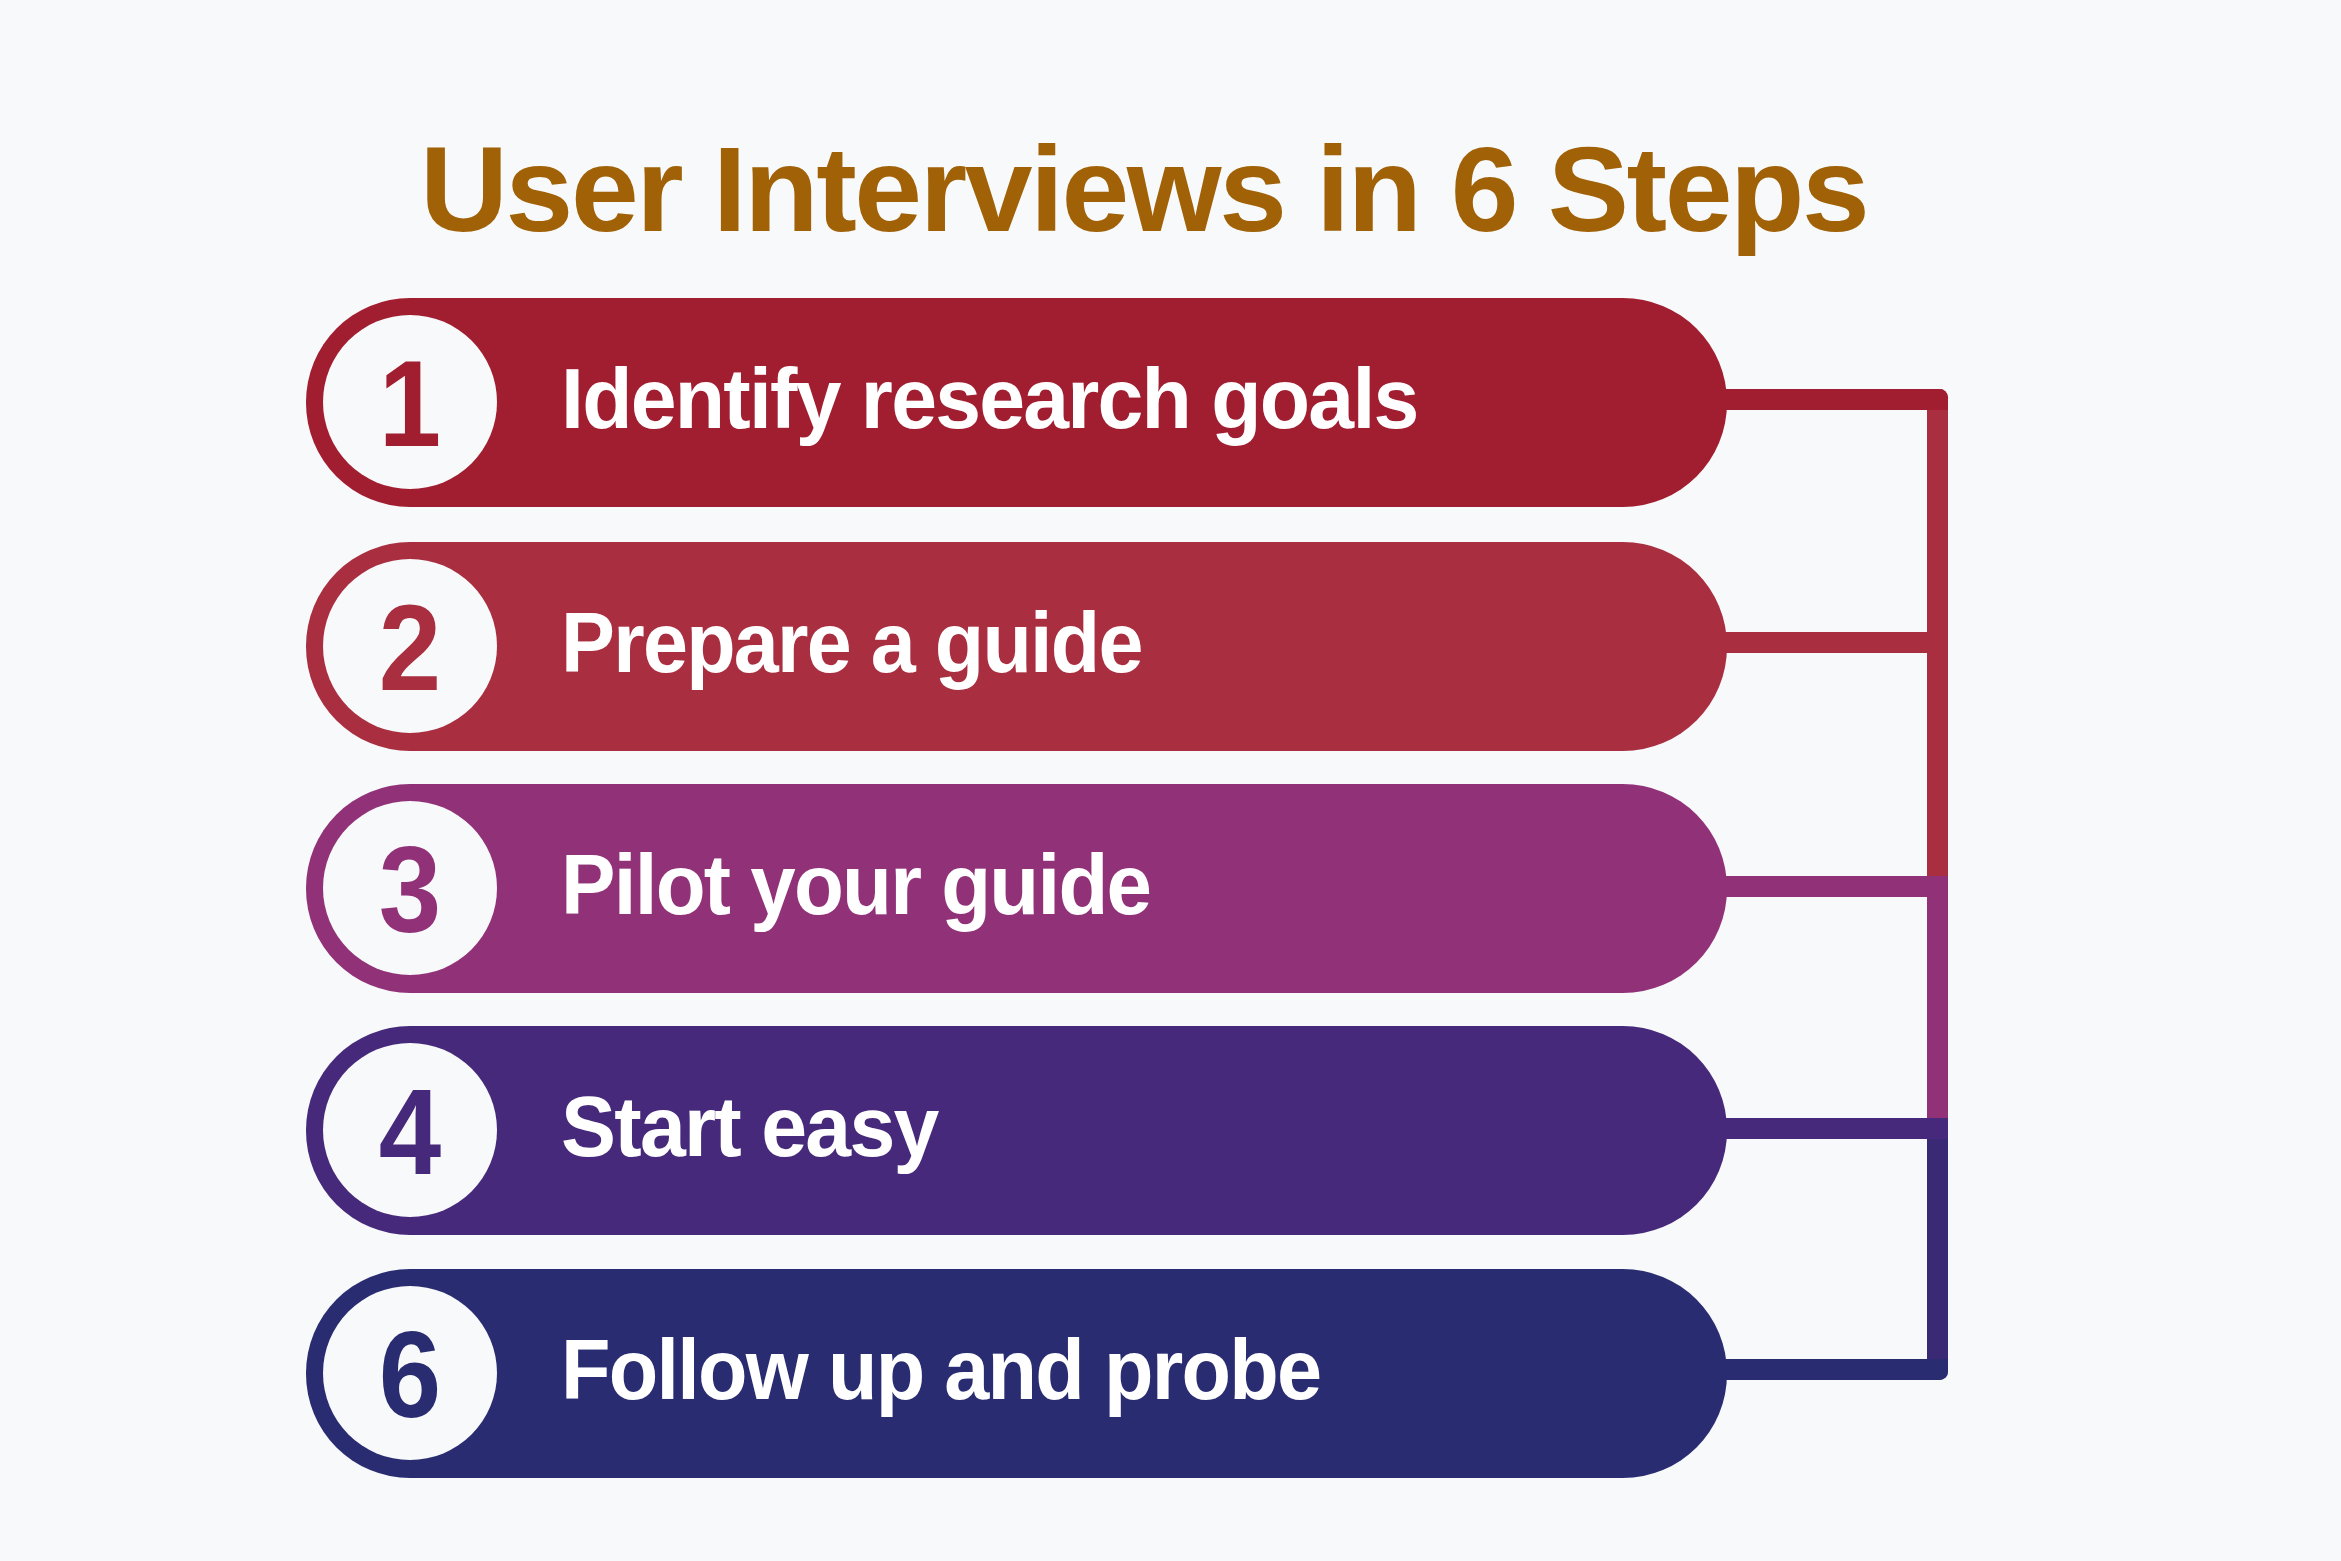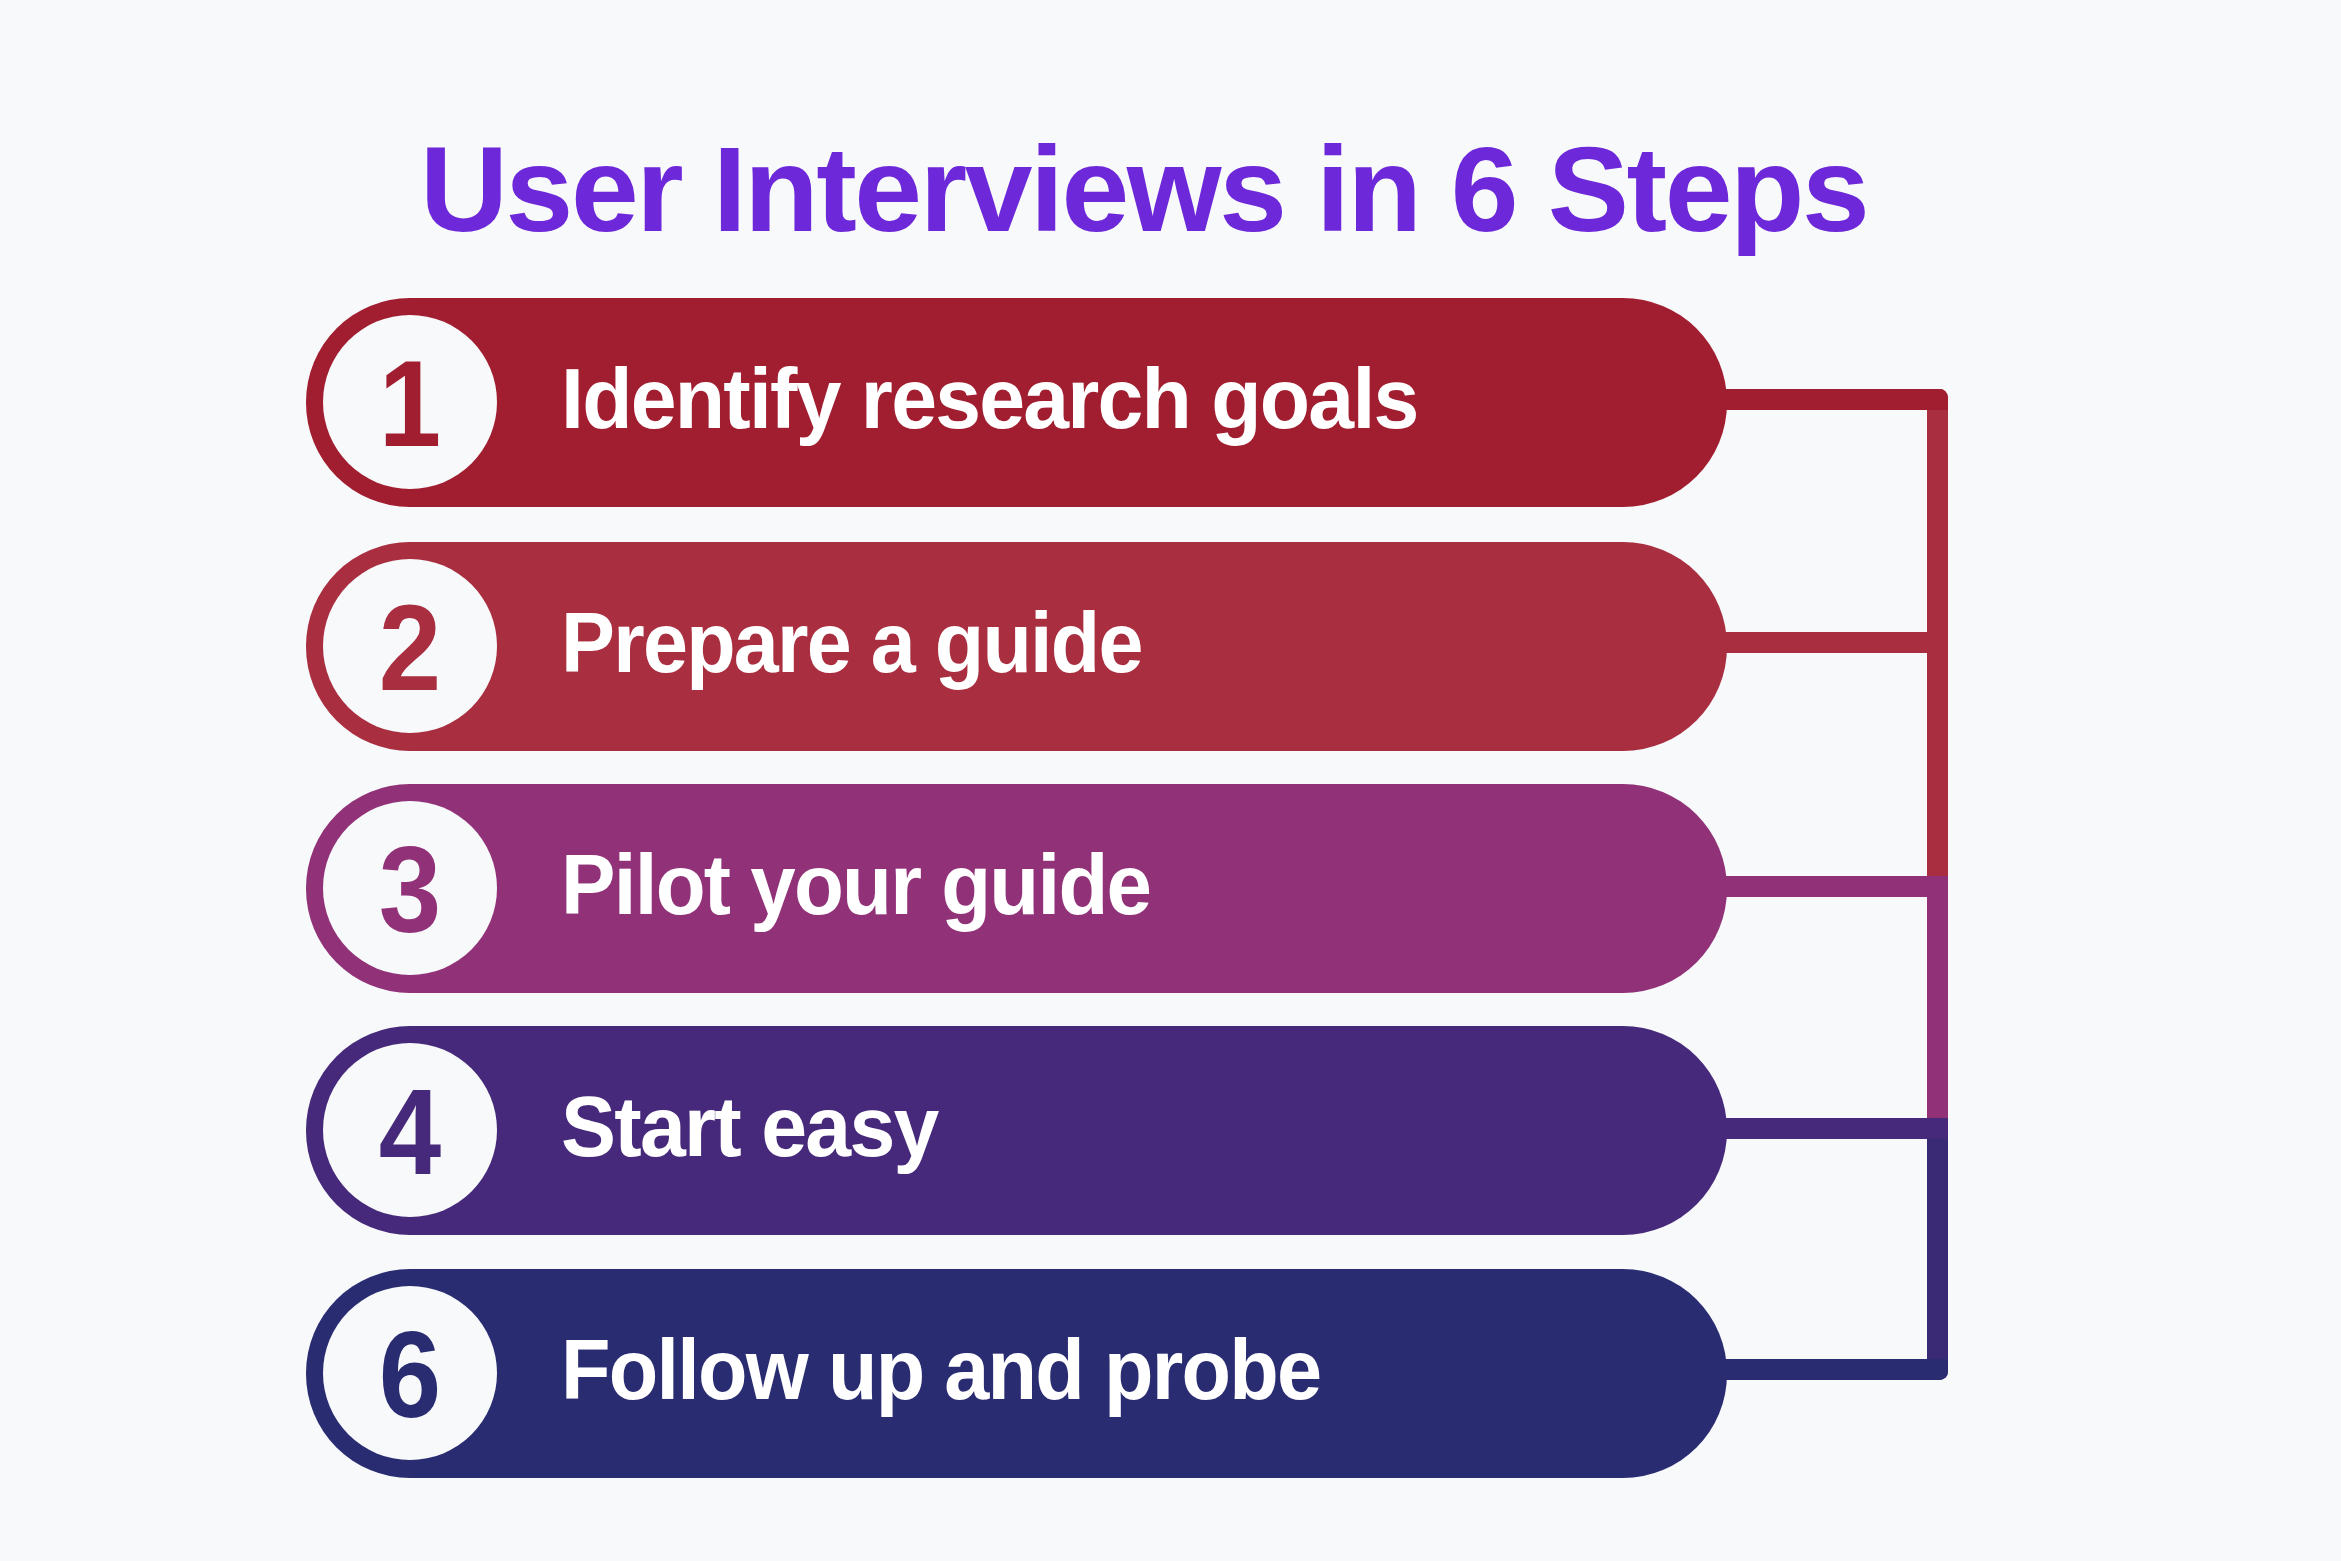--- a/index.html
+++ b/index.html
@@ -17,21 +17,21 @@
   .title {
     position: absolute;
     left: 420px;
     top: 116px;
     width: 1441px;
     height: 146px;
     white-space: nowrap;
     font-weight: 700;
     font-size: 120px;
     line-height: 146px;
-    color: #6d28d9;
+    color: #a16207;
     letter-spacing: -2.4px;
     transform-origin: left center;
   }
   .title span {
     display: inline-block;
     transform-origin: left center;
   }
   .step {
     position: absolute;
     left: 306px;

